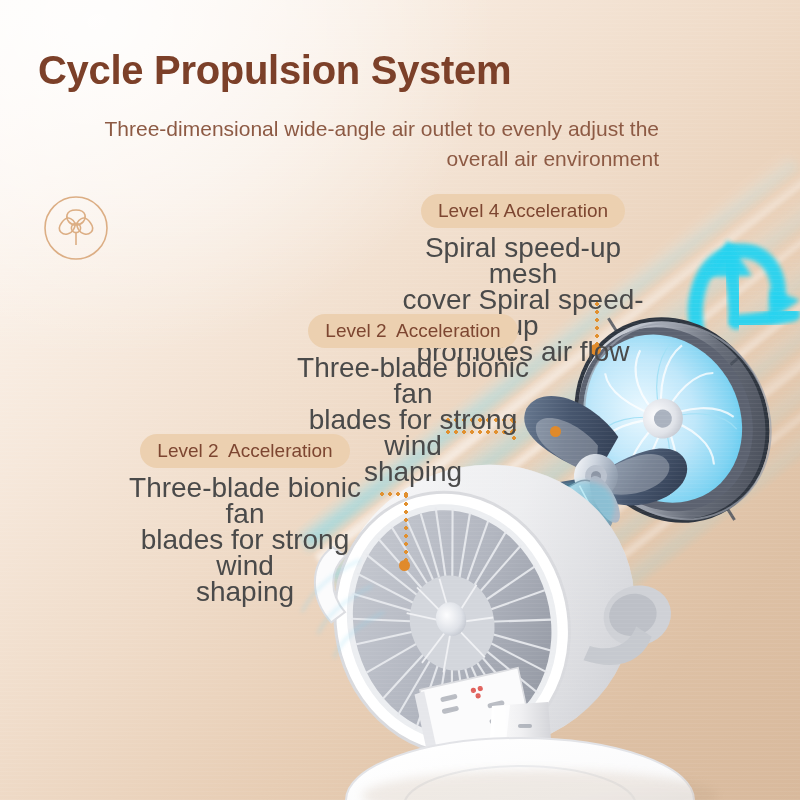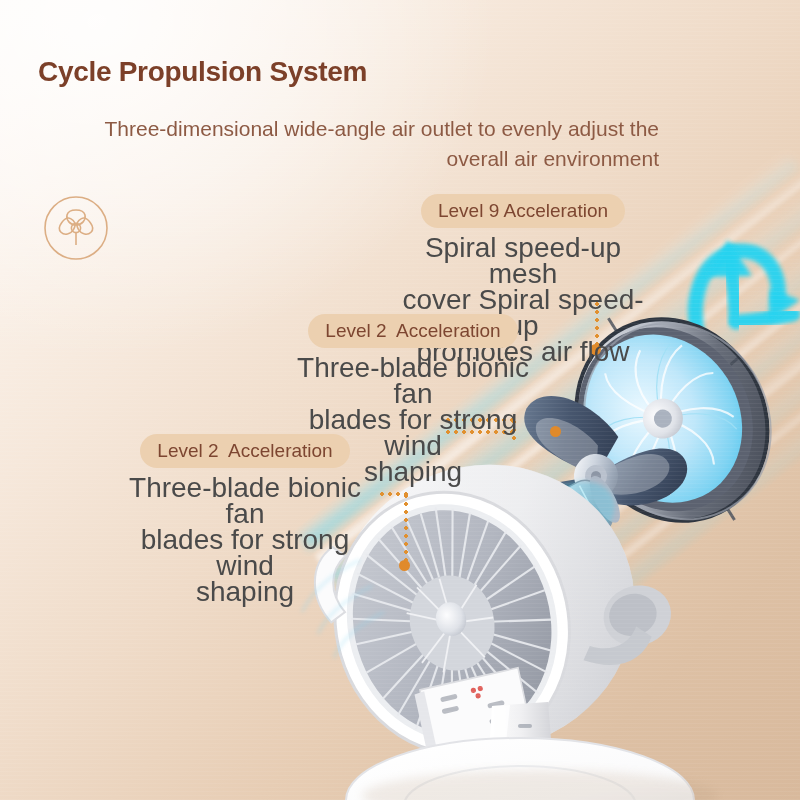--- a/index.html
+++ b/index.html
@@ -31,22 +31,22 @@
   }
   
   #bloom {
     position:absolute; left:-120px; top:-160px; width:620px; height:520px;
     background:radial-gradient(ellipse at 35% 35%, rgba(255,255,255,0.85) 0%, rgba(255,255,255,0.45) 38%, rgba(255,255,255,0) 70%);
     pointer-events:none;
   }
 
   
   #title {
-    position:absolute; left:38px; top:56px;
-    font-size:28px; font-weight:bold; letter-spacing:-0.3px;
+    position:absolute; left:38px; top:48px;
+    font-size:40px; font-weight:bold; letter-spacing:-0.3px;
     color:#7c4029; white-space:nowrap;
   }
   #subtitle {
     position:absolute; left:39px; top:114px; width:620px;
     font-size:21px; line-height:30px; color:#8d5a44;text-align:right;
   }
 
   
   #badge { position:absolute; left:40px; top:192px; width:72px; height:72px; }
 
@@ -408,21 +408,21 @@
     <div class="enddot" style="left:550px; top:426px;"></div>
   </div>
 
   <div class="leader">
     <div class="dotline-h" style="left:378px; top:492px; width:34px;"></div>
     <div class="dotline-v" style="left:404px; top:492px; height:72px;"></div>
     <div class="enddot" style="left:399px; top:560px;"></div>
   </div>
 
   <div class="callout" id="callout1">
-    <span class="pill">Level 9 Acceleration</span>
+    <span class="pill">Level 4 Acceleration</span>
     <div class="desc center">Spiral speed-up mesh
 cover Spiral speed-up
 promotes air flow</div>
   </div>
 
   <div class="callout" id="callout2">
     <span class="pill">Level 2  Acceleration</span>
     <div class="desc center">Three-blade bionic fan
 blades for  strong wind
 shaping</div>

